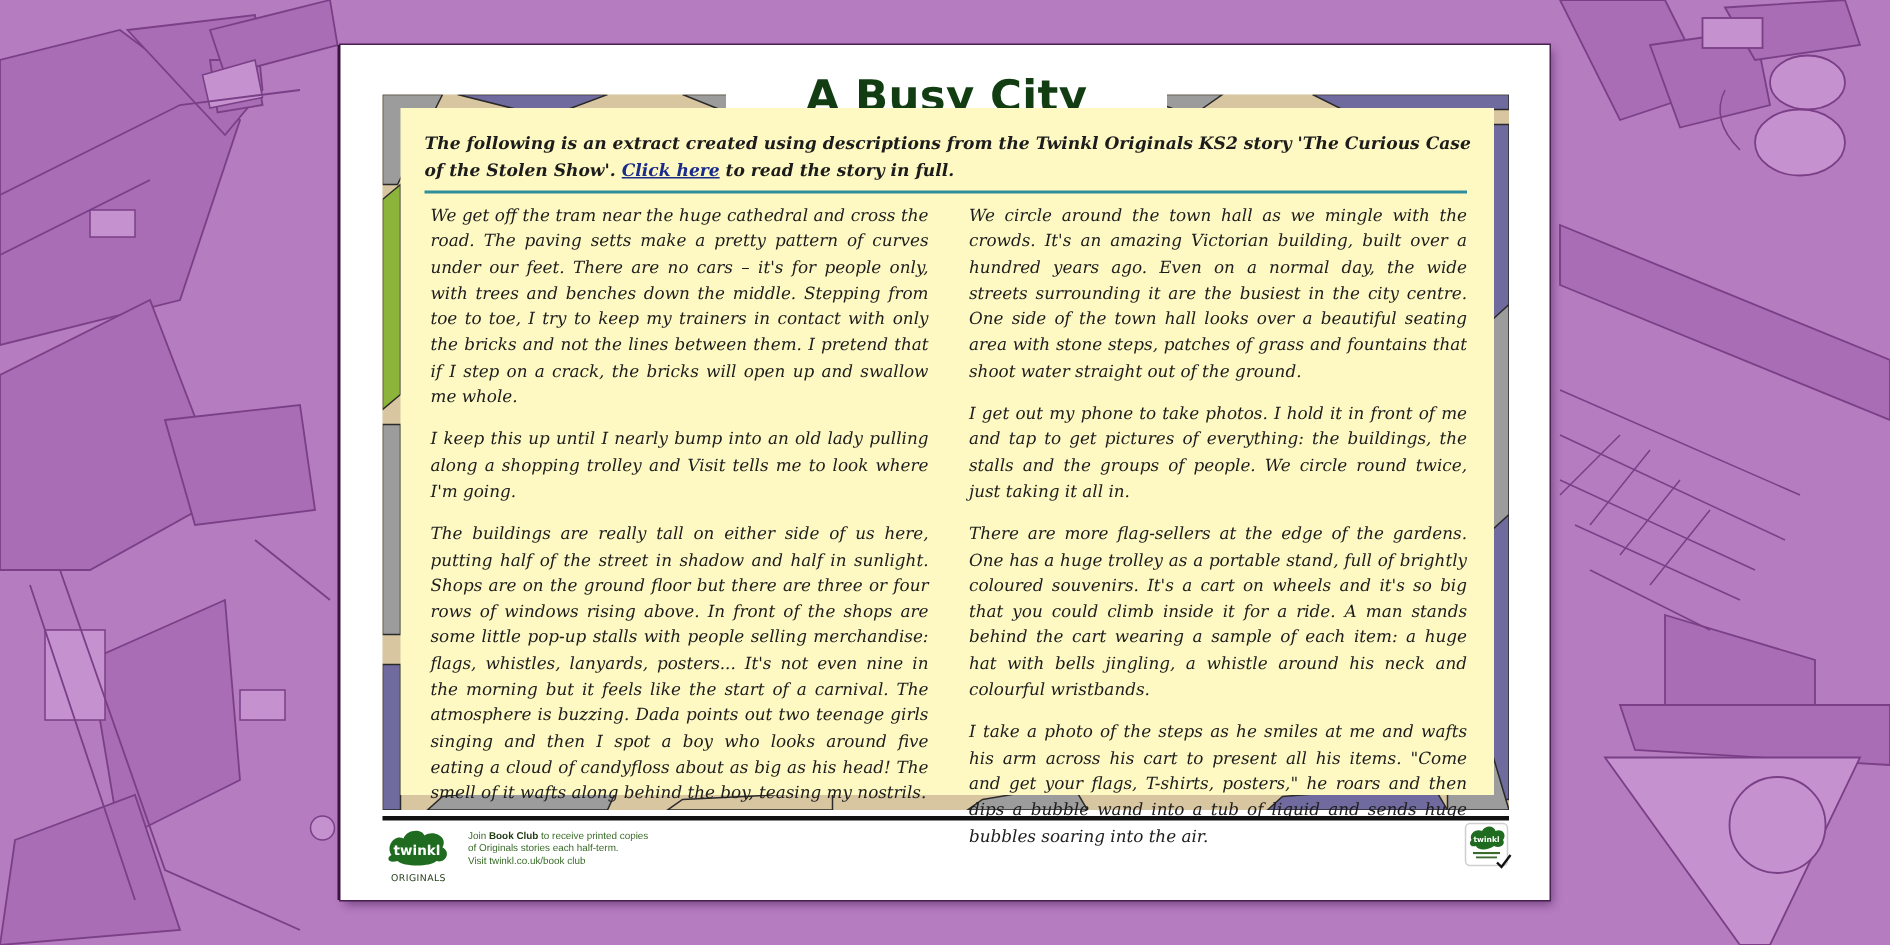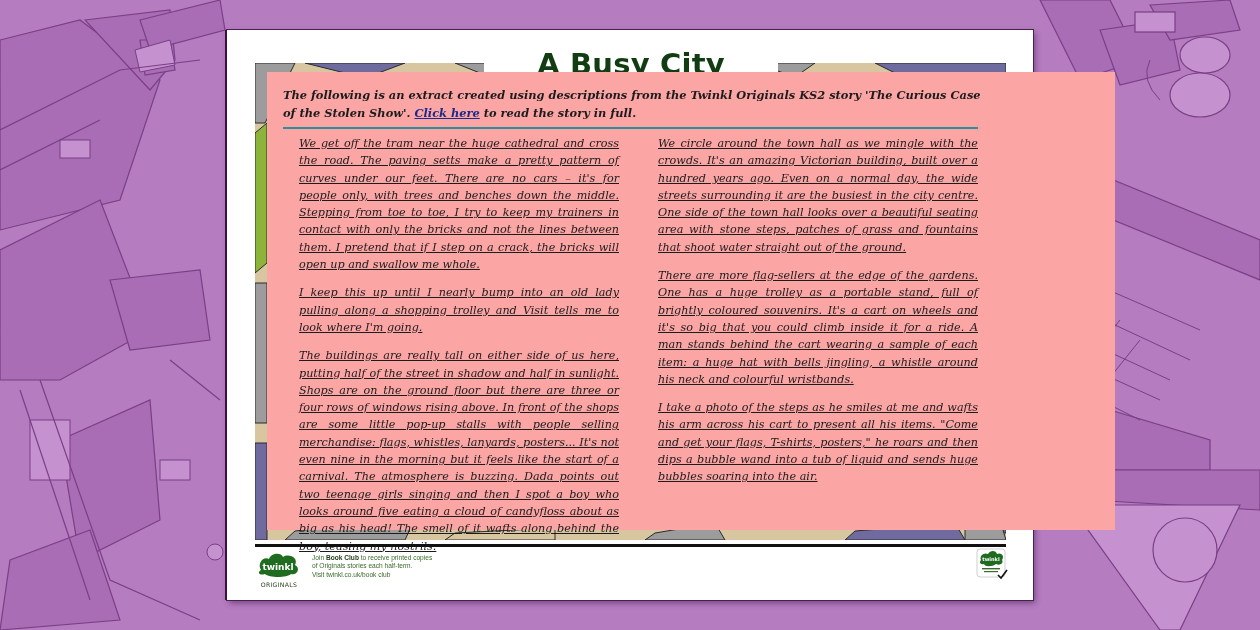--- a/index.html
+++ b/index.html
@@ -29,40 +29,40 @@
     position: absolute; left: 257px; top: 12px; width: 294px; height: 44px;
     background: #ffffff; text-align: center;
   }
   .title {
     font-family: "DejaVu Sans", sans-serif; font-weight: bold;
     font-size: 29px; color: #123d12; line-height: 44px; letter-spacing: 0.2px;
     margin: 0;
   }
 
   .content {
-    position: absolute; left: 40px; top: 42px; width: 848px; height: 458px;
-    background: #fca5a5;
+    position: absolute; left: 40px; top: 42px; width: 729px; height: 458px;
+    background: #fef9c3;
   }
   .intro {
     position: absolute; left: 16px; top: 14px; width: 700px;
     font-family: "DejaVu Serif", serif; font-style: italic; font-weight: bold;
     font-size: 11.4px; line-height: 18px; color: #1c1c1c;
   }
   .intro a { color: #1a2b8c; text-decoration: underline; }
   .rule {
     position: absolute; left: 16px; top: 55px; width: 695px; height: 2px;
     background: #2d8d9b;
   }
   .col {
     position: absolute; top: 63px; width: 336px;
     font-family: "DejaVu Serif", serif; font-style: italic;
     font-size: 11.2px; line-height: 17.3px; color: #1c1c1c;
     text-align: justify;
   }
-  .col p { margin: 0 0 11px 16px; text-decoration: underline; }
+  .col p { margin: 0 0 11px 4px; }
   .col-left { left: 16px; }
   .col-right { left: 375px; }
 
   .footer-rule {
     position: absolute; left: 28px; top: 514px; width: 751px; height: 3px;
     background: #111111;
   }
   .logo {
     position: absolute; left: 28px; top: 520px; width: 48px; height: 40px;
   }
@@ -170,20 +170,21 @@
     </div>
     <div class="rule"></div>
 
     <div class="col col-left">
       <p>We get off the tram near the huge cathedral and cross the road. The paving setts make a pretty pattern of curves under our feet. There are no cars – it's for people only, with trees and benches down the middle. Stepping from toe to toe, I try to keep my trainers in contact with only the bricks and not the lines between them. I pretend that if I step on a crack, the bricks will open up and swallow me whole.</p>
       <p>I keep this up until I nearly bump into an old lady pulling along a shopping trolley and Visit tells me to look where I'm going.</p>
       <p>The buildings are really tall on either side of us here, putting half of the street in shadow and half in sunlight. Shops are on the ground floor but there are three or four rows of windows rising above. In front of the shops are some little pop-up stalls with people selling merchandise: flags, whistles, lanyards, posters... It's not even nine in the morning but it feels like the start of a carnival. The atmosphere is buzzing. Dada points out two teenage girls singing and then I spot a boy who looks around five eating a cloud of candyfloss about as big as his head! The smell of it wafts along behind the boy, teasing my nostrils.</p>
     </div>
     <div class="col col-right">
       <p>We circle around the town hall as we mingle with the crowds. It's an amazing Victorian building, built over a hundred years ago. Even on a normal day, the wide streets surrounding it are the busiest in the city centre. One side of the town hall looks over a beautiful seating area with stone steps, patches of grass and fountains that shoot water straight out of the ground.</p>
+      <p>I get out my phone to take photos. I hold it in front of me and tap to get pictures of everything: the buildings, the stalls and the groups of people. We circle round twice, just taking it all in.</p>
       <p>There are more flag-sellers at the edge of the gardens. One has a huge trolley as a portable stand, full of brightly coloured souvenirs. It's a cart on wheels and it's so big that you could climb inside it for a ride. A man stands behind the cart wearing a sample of each item: a huge hat with bells jingling, a whistle around his neck and colourful wristbands.</p>
       <p>I take a photo of the steps as he smiles at me and wafts his arm across his cart to present all his items. "Come and get your flags, T-shirts, posters," he roars and then dips a bubble wand into a tub of liquid and sends huge bubbles soaring into the air.</p>
     </div>
   </div>
 
   <div class="footer-rule"></div>
 
   <div class="logo">
     <svg width="48" height="40" viewBox="0 0 48 40">
       <path d="M6,20 C2,14 8,6 14,9 C16,3 26,2 28,7 C34,3 44,8 40,15 C46,18 42,26 36,24 C32,28 14,28 10,24 C4,26 2,22 6,20 Z" fill="#1f6b1f"></path>

